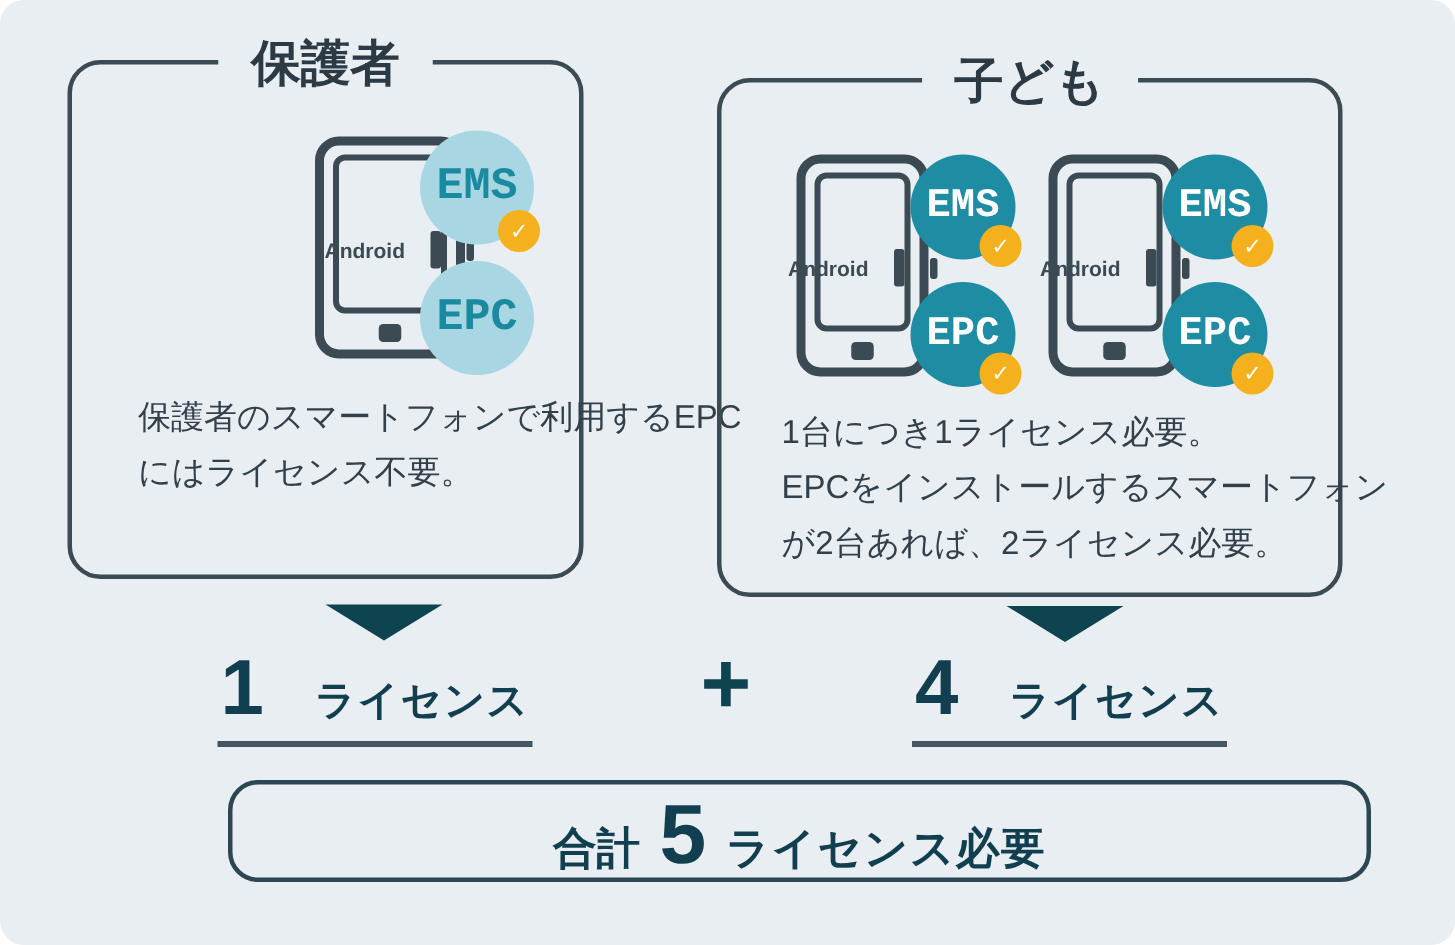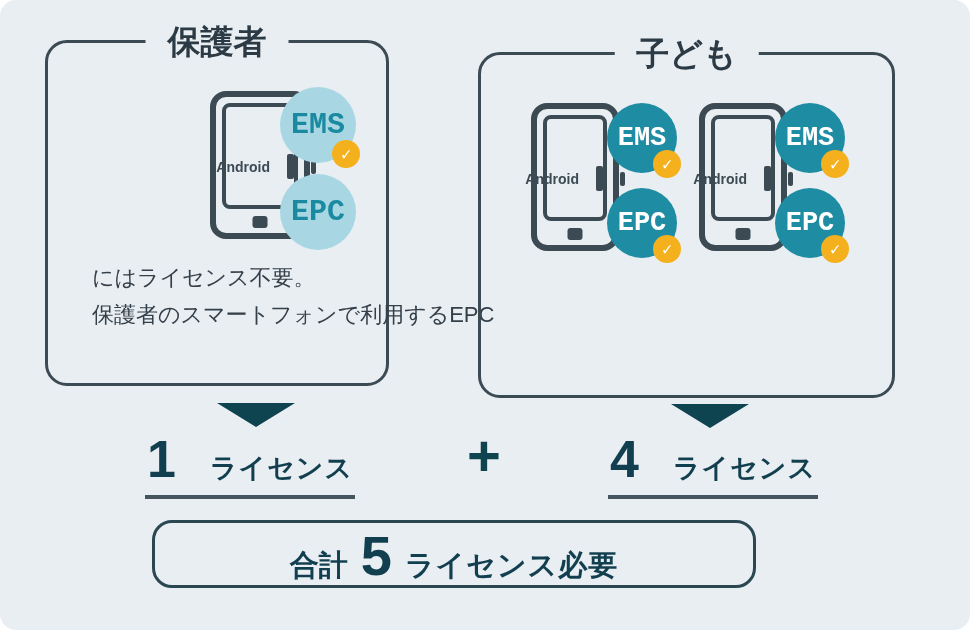--- a/index.html
+++ b/index.html
@@ -70,21 +70,21 @@
     display:flex; align-items:baseline; justify-content:center; gap:10px;
     color:var(--darktext); }
   #license-left{ left:145px; }
   #license-right{ left:608px; }
   .count{ font-size:52px; font-weight:700; line-height:1; }
   .unit-label{ font-size:27px; font-weight:700; letter-spacing:1px;margin-left:24px; }
 
   .plus-sign{ position:absolute; left:452px; top:427px; width:64px; text-align:center;
     font-size:58px; font-weight:700; color:var(--darkteal); line-height:1; }
 
-  .total-box{ position:absolute; left:152px; top:520px; width:604px; height:68px;
+  .total-box{ position:absolute; left:152px; top:520px; width:762px; height:68px;
     border:3px solid #2b4752; border-radius:20px; display:flex; align-items:baseline;
     justify-content:center; gap:13px; color:var(--darktext); padding-top:4px; }
   .total-prefix{ font-size:29px; font-weight:700; }
   .total-count{ font-size:56px; font-weight:700; line-height:1.05; }
   .total-suffix{ font-size:29px; font-weight:700; letter-spacing:1px;font-family:Liberation Mono, monospace; }
 </style>
 </head>
 <body>
 
 <div class="panel"></div>
@@ -105,22 +105,22 @@
         <span>EMS</span>
         <span class="check-badge">✓</span>
       </div>
       <div class="app-circle circle-lg circle-light epc">
         <span>EPC</span>
       </div>
     </div>
   </div>
 
   <div class="caption">
+    <div>保護者のスマートフォンで利用するEPC</div>
     <div>にはライセンス不要。</div>
-    <div>保護者のスマートフォンで利用するEPC</div>
   </div>
 </div>
 
 <div class="box child-box">
   <div class="box-title">子ども</div>
 
   <div class="phone-unit pu-sm" style="left:50px; top:48px; width:145px; height:152px;">
     <div class="phone phone-sm">
       <div class="screen"></div>
       <div class="android-row">
@@ -153,20 +153,25 @@
         <span>EMS</span>
         <span class="check-badge">✓</span>
       </div>
       <div class="app-circle circle-sm circle-teal epc">
         <span>EPC</span>
         <span class="check-badge">✓</span>
       </div>
     </div>
   </div>
 
+  <div class="caption">
+    <div>1台につき1ライセンス必要。</div>
+    <div>EPCをインストールするスマートフォン</div>
+    <div>が2台あれば、2ライセンス必要。</div>
+  </div>
 </div>
 
 <div class="down-arrow" id="arrow-left"></div>
 <div class="down-arrow" id="arrow-right"></div>
 
 <div class="license-group" id="license-left">
   <span class="count">1</span>
   <span class="unit-label">ライセンス</span>
 </div>
 

